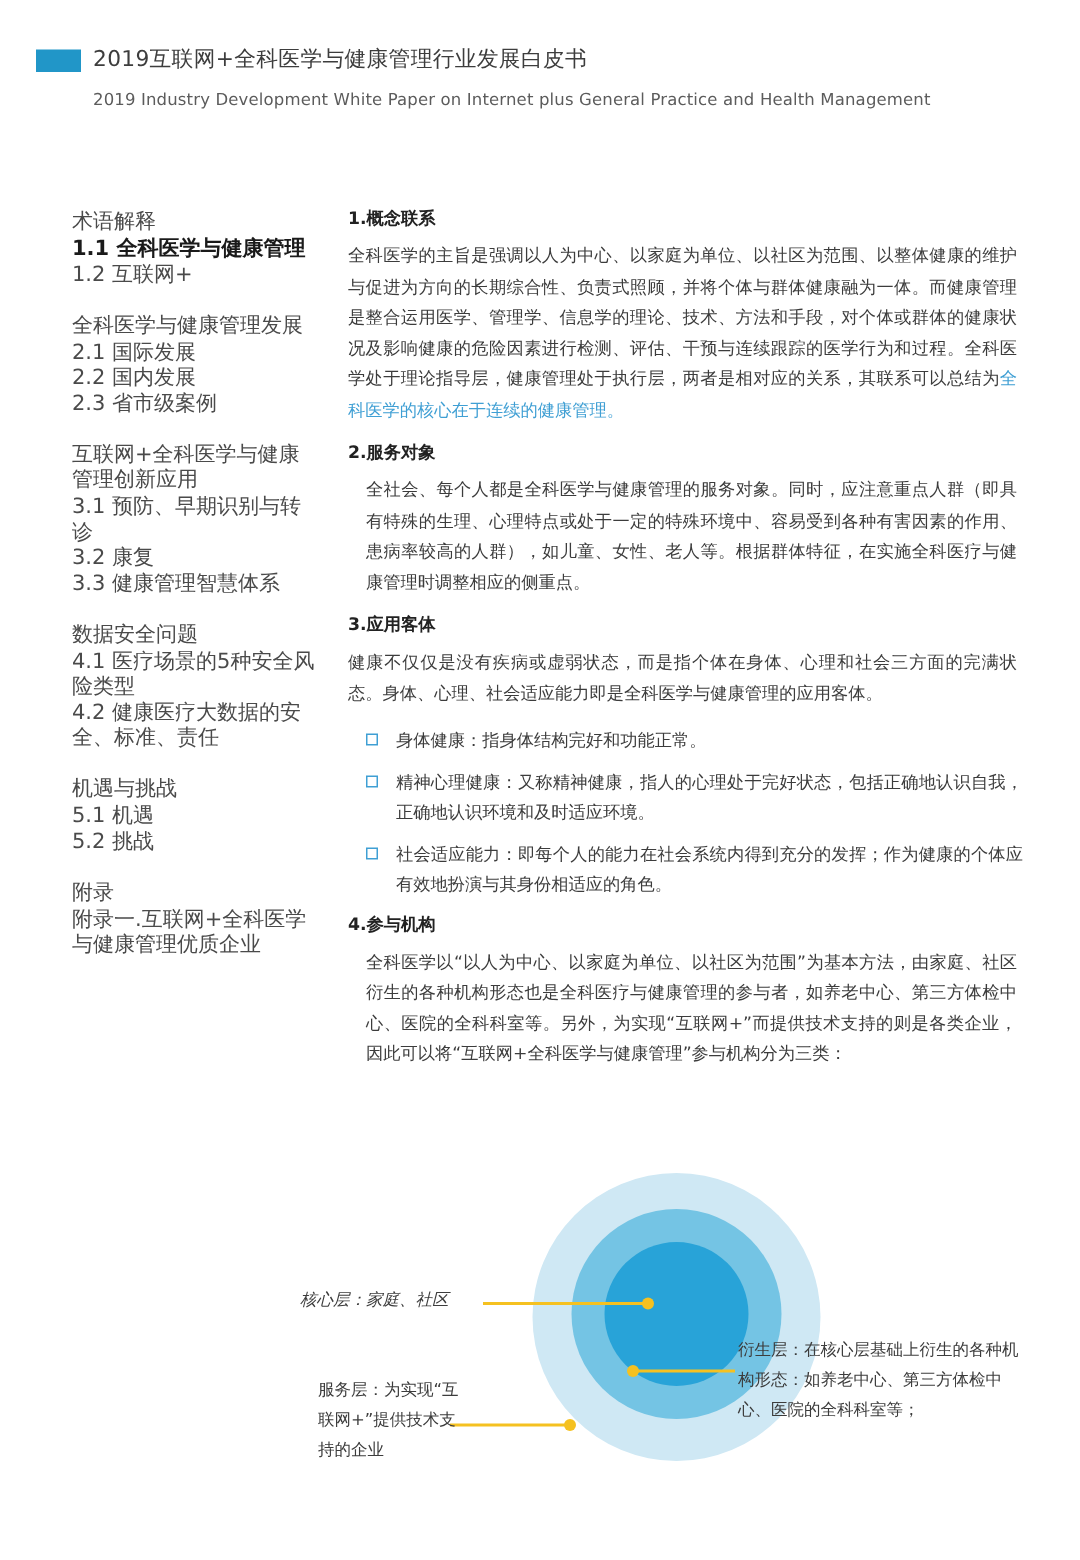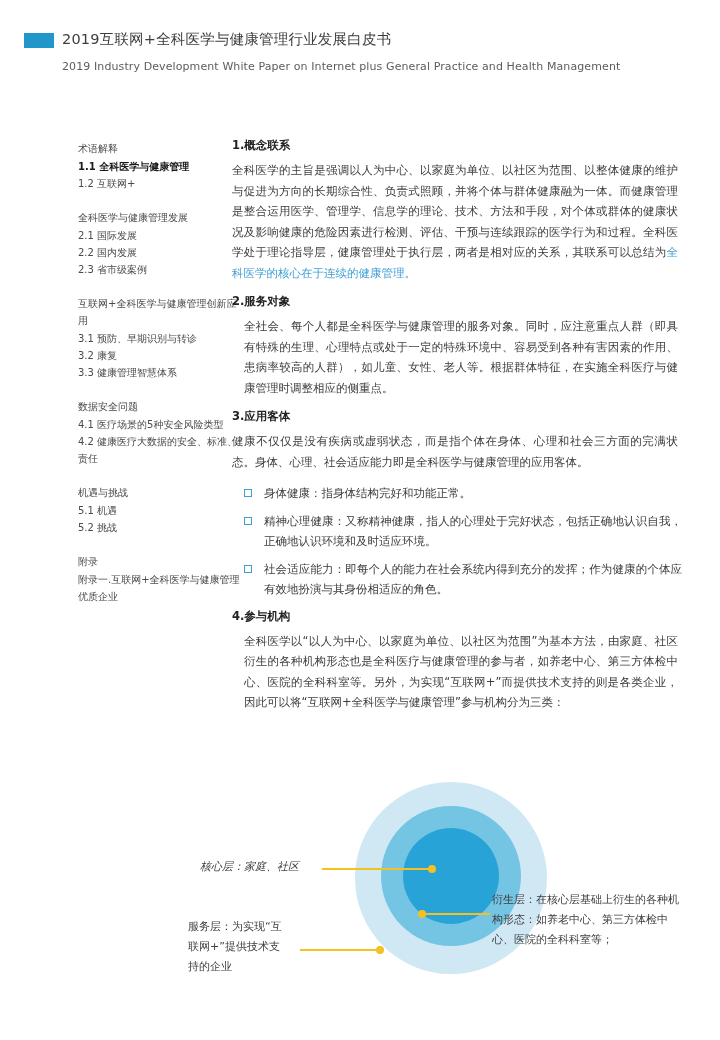--- a/index.html
+++ b/index.html
@@ -52,24 +52,23 @@
     color: #5c5c5c;
     letter-spacing: 0.1px;
     white-space: nowrap;
   }
 
   
   .sidebar {
     position: absolute;
     left: 48px; top: 140px;
     width: 165px;
-    font-size: 10px;
+    font-size: 14px;
     line-height: 17px;
     color: #4a4a4a;
-    margin-left: 30px;
   }
   .toc-group { margin-bottom: 17px; }
   .toc-group-title {
     color: #4a4a4a;
     margin-bottom: 1px;
   }
   .toc-item {
     color: #4a4a4a;
     white-space: normal;
   }
@@ -266,20 +265,20 @@
   <div class="lead-line" style="left:322px; top:868px; width:110px;"></div>
   <div class="lead-dot" style="left:428px; top:865px;"></div>
   <div class="diagram-label" style="left:200px; top:857px; width:125px; text-align:left;font-style:italic;">核心层：家庭、社区</div>
 
   <div class="lead-line" style="left:424px; top:913px; width:66px;"></div>
   <div class="lead-dot" style="left:418px; top:910px;"></div>
   <div class="diagram-label" style="left:492px; top:890px; width:192px;">衍生层：在核心层基础上衍生的各种机构形态：如养老中心、第三方体检中心、医院的全科科室等；</div>
 
   <div class="lead-line" style="left:300px; top:949px; width:80px;"></div>
   <div class="lead-dot" style="left:376px; top:946px;"></div>
-  <div class="diagram-label" style="left:188px; top:917px; width:98px;">服务层：为实现“互联网+”提供技术支持的企业</div>
+  <div class="diagram-label" style="left:212px; top:917px; width:98px;">服务层：为实现“互联网+”提供技术支持的企业</div>
 
 </div>
 
 <div class="footer">
   
   
 </div>
 
 </body></html>

